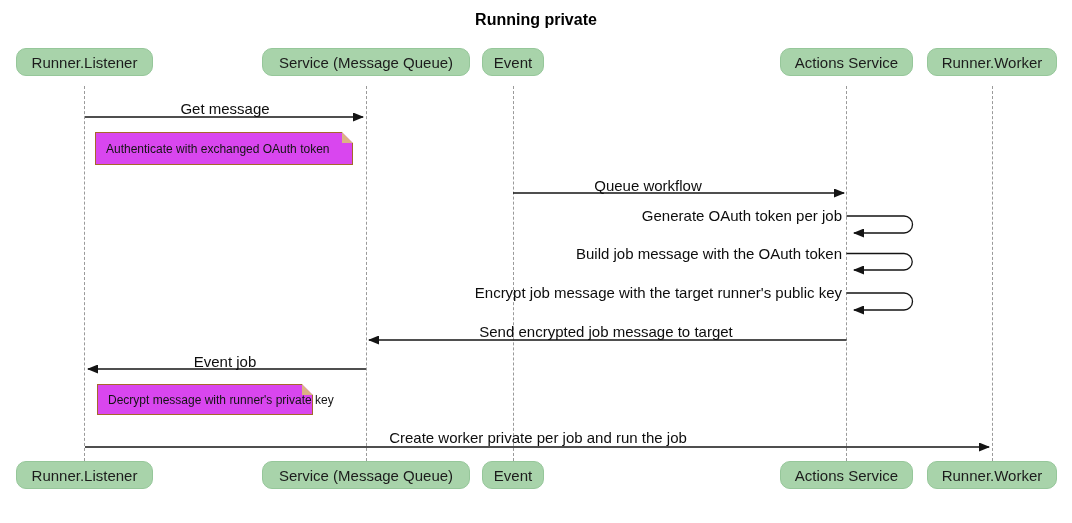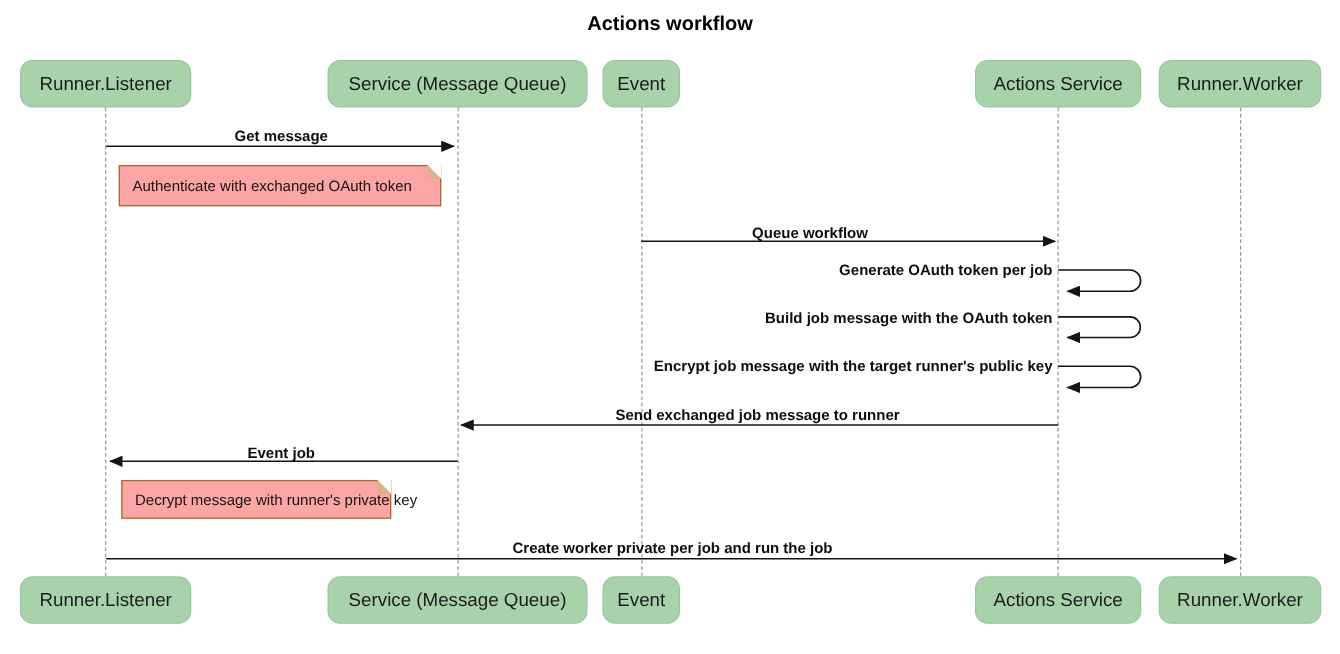--- a/index.html
+++ b/index.html
@@ -5,56 +5,56 @@
   html,body{margin:0;padding:0;background:#ffffff;}
   .stage{
     position:relative;width:1072px;height:523px;background:#ffffff;overflow:hidden;
     font-family:"Liberation Sans","DejaVu Sans",sans-serif;color:#111;
   }
   .title{
     position:absolute;top:11px;left:0;width:100%;text-align:center;
     font-size:16px;font-weight:bold;color:#000;
   }
   .actor{
-    position:absolute;height:38px;box-sizing:border-box;
+    position:absolute;height:28px;box-sizing:border-box;
     background:#A8D3AA;border:1px solid #96C79A;border-radius:10px;
     display:flex;align-items:center;justify-content:center;
     font-size:15px;color:#1c1c1c;white-space:nowrap;
   }
   .lifeline{
     position:absolute;top:86px;height:375px;width:0;
     border-left:1px dashed #9a9a9a;
   }
   .overlay{position:absolute;left:0;top:0;pointer-events:none;}
   .msg{
-    position:absolute;font-size:12px;color:#0d0d0d;white-space:nowrap;line-height:14px;font-weight:bold;
+    position:absolute;font-size:15px;color:#0d0d0d;white-space:nowrap;line-height:14px;
   }
   .msg.center{transform:translateX(-50%);}
   .msg.rightalign{}
   .note{
     position:absolute;box-sizing:border-box;
-    background:#fca5a5;border:1px solid #A5682B;
+    background:#d946ef;border:1px solid #A5682B;
     display:flex;align-items:center;
     padding:0 12px 0 10px;font-size:12px;color:#141414;white-space:nowrap;
   }
   .note::before{ 
     content:"";position:absolute;top:-1px;right:-1px;width:0;height:0;
     border-bottom:11px solid #DCB384;border-right:11px solid transparent;
   }
   .note::after{ 
     content:"";position:absolute;top:-1px;right:-1px;width:0;height:0;
     border-top:11px solid #ffffff;border-left:11px solid transparent;
   }
 </style>
 </head>
 <body>
 
 <div class="stage">
 
-  <div class="title">Actions workflow</div>
+  <div class="title">Running private</div>
 
   <div class="actor" style="left:16px;top:48px;width:137px">Runner.Listener</div>
   <div class="actor" style="left:262px;top:48px;width:208px">Service (Message Queue)</div>
   <div class="actor" style="left:482px;top:48px;width:62px">Event</div>
   <div class="actor" style="left:780px;top:48px;width:133px">Actions Service</div>
   <div class="actor" style="left:927px;top:48px;width:130px">Runner.Worker</div>
 
   <div class="lifeline" style="left:84px"></div>
   <div class="lifeline" style="left:365.5px"></div>
   <div class="lifeline" style="left:512.5px"></div>
@@ -75,21 +75,21 @@
     <line x1="846.5" y1="340" x2="369" y2="340" stroke="#141414" stroke-width="1.3" marker-end="url(#arr)"></line>
     <line x1="366" y1="369" x2="88" y2="369" stroke="#141414" stroke-width="1.3" marker-end="url(#arr)"></line>
     <line x1="85" y1="447" x2="989" y2="447" stroke="#141414" stroke-width="1.3" marker-end="url(#arr)"></line>
   </svg>
 
   <div class="msg center" style="left:225px;top:102px">Get message</div>
   <div class="msg center" style="left:648px;top:179px">Queue workflow</div>
   <div class="msg rightalign" style="right:230px;top:209px">Generate OAuth token per job</div>
   <div class="msg rightalign" style="right:230px;top:286px">Encrypt job message with the target runner's public key</div>
   <div class="msg rightalign" style="right:230px;top:247px">Build job message with the OAuth token</div>
-  <div class="msg center" style="left:606px;top:325px">Send exchanged job message to runner</div>
+  <div class="msg center" style="left:606px;top:325px">Send encrypted job message to target</div>
   <div class="msg center" style="left:225px;top:355px">Event job</div>
   <div class="msg center" style="left:538px;top:431px">Create worker private per job and run the job</div>
 
   <div class="note" style="left:95px;top:132px;width:258px;height:33px">Authenticate with exchanged OAuth token</div>
   <div class="note" style="left:97px;top:384px;width:216px;height:31px">Decrypt message with runner's private key</div>
 
   <div class="actor" style="left:16px;top:461px;width:137px">Runner.Listener</div>
   <div class="actor" style="left:262px;top:461px;width:208px">Service (Message Queue)</div>
   <div class="actor" style="left:482px;top:461px;width:62px">Event</div>
   <div class="actor" style="left:780px;top:461px;width:133px">Actions Service</div>

